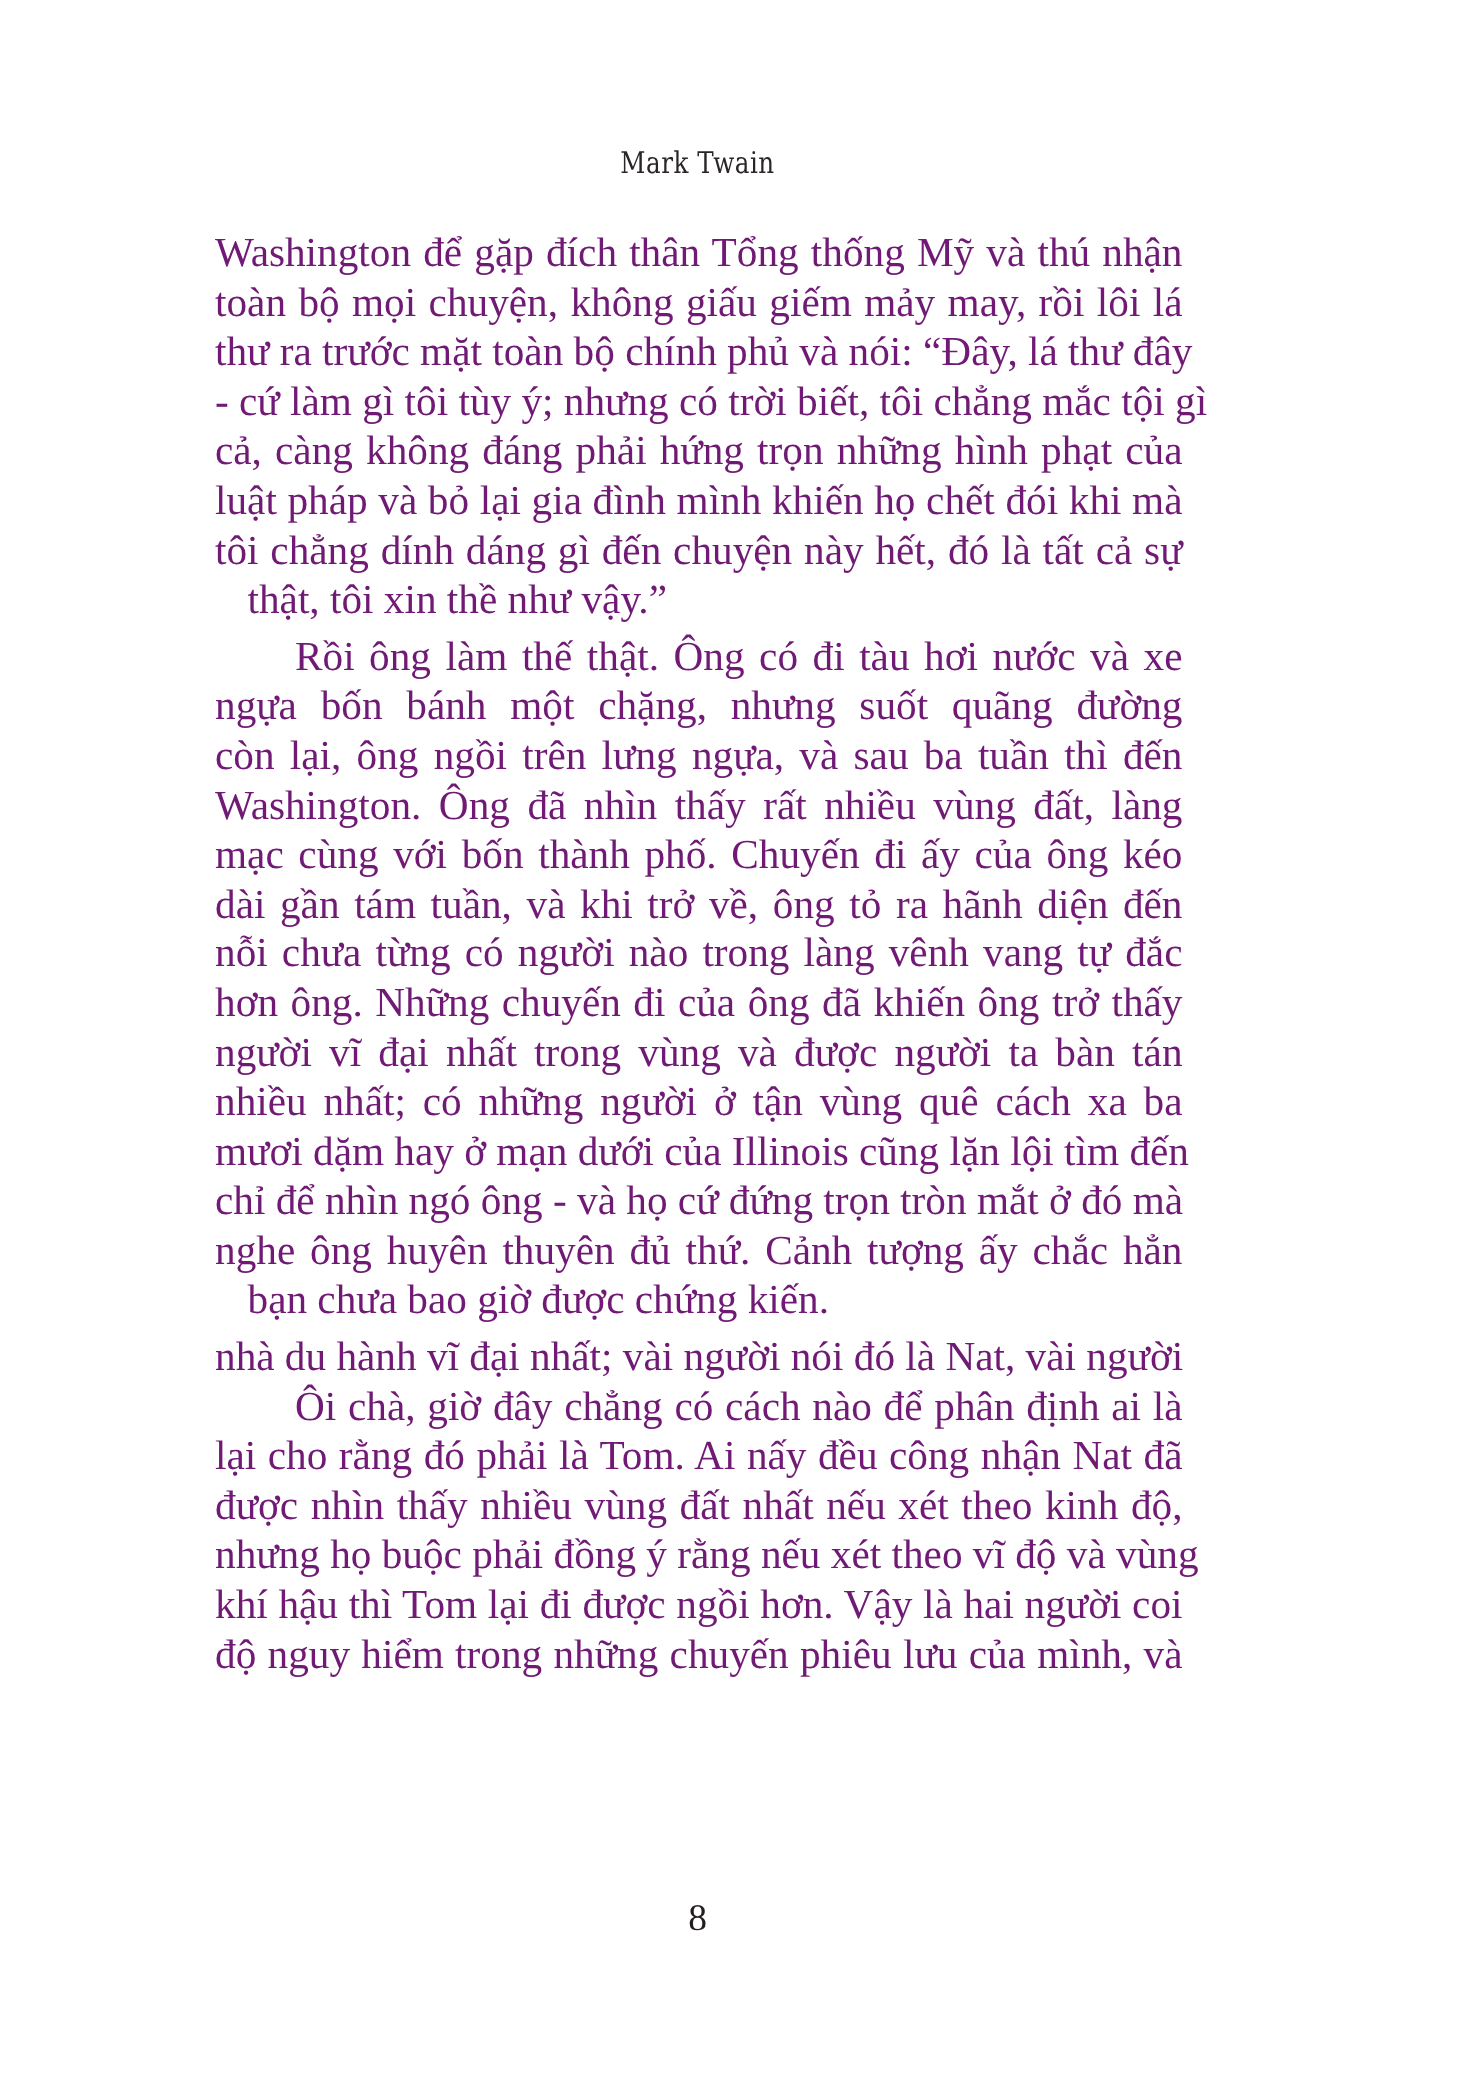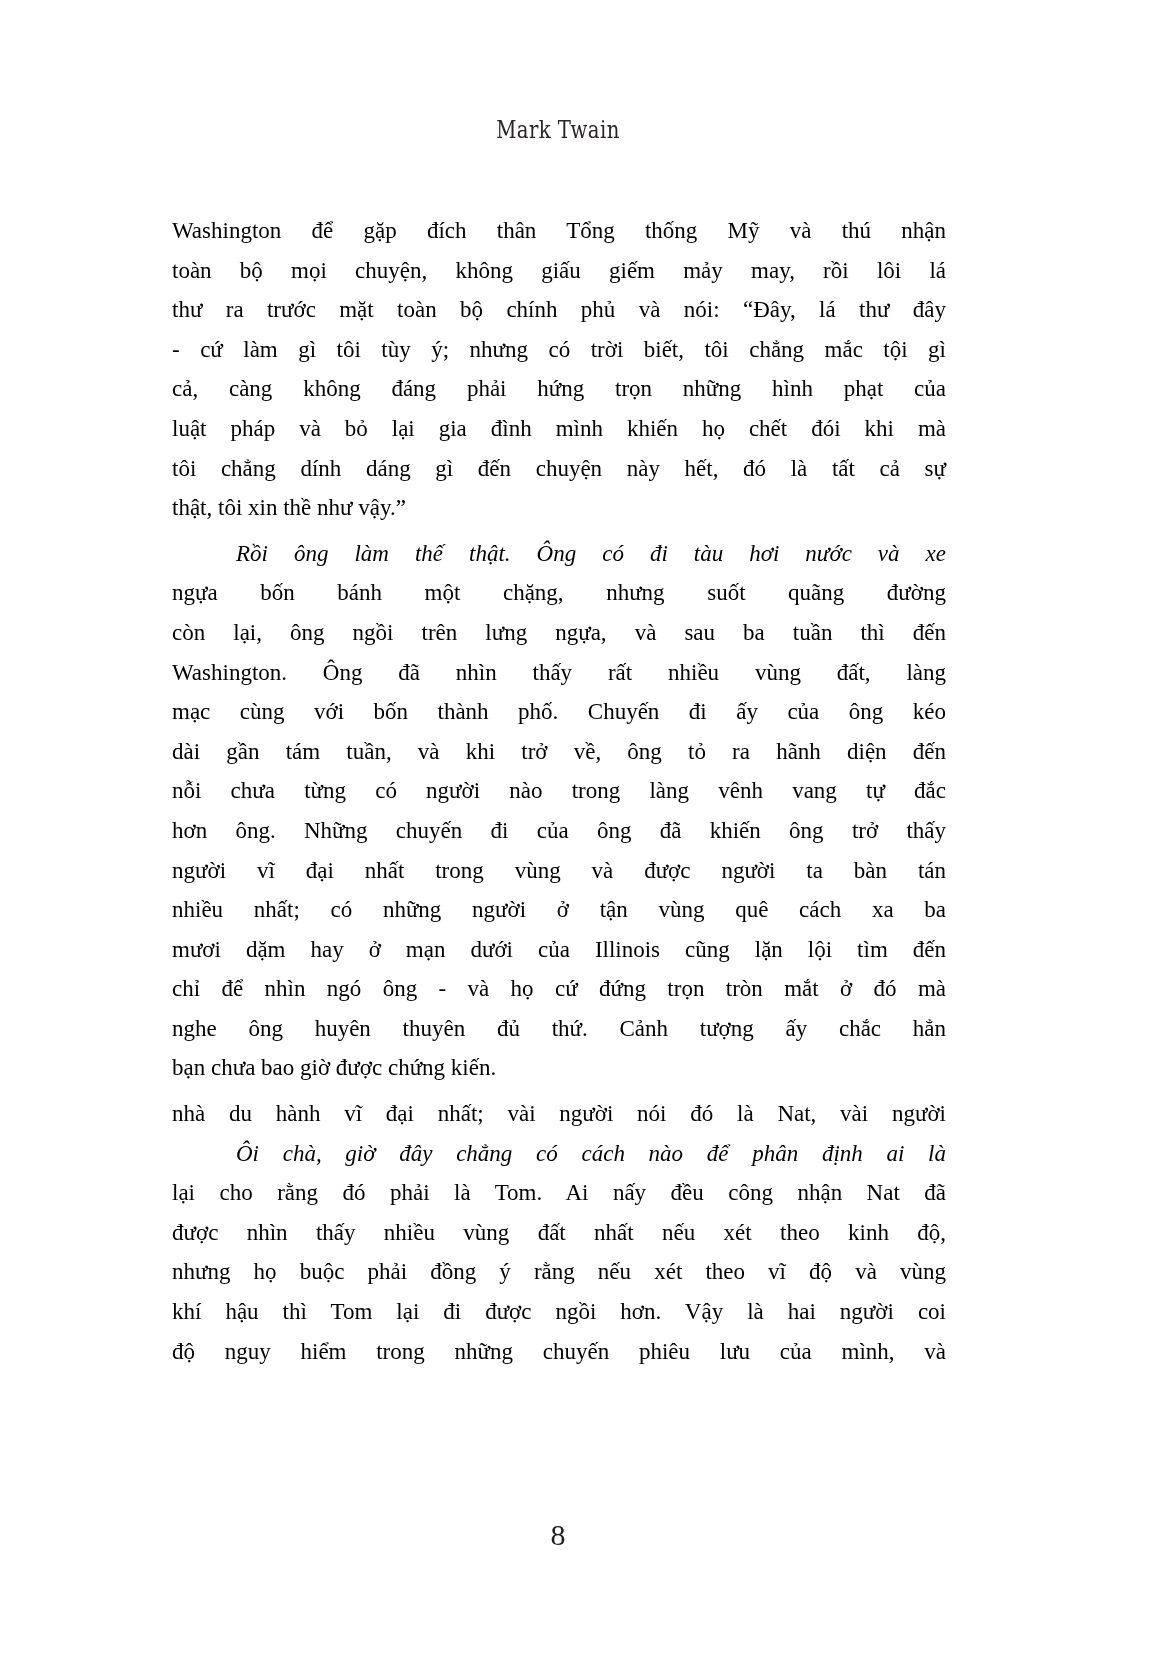--- a/index.html
+++ b/index.html
@@ -22,41 +22,41 @@
       text-align: center;
       font-family: "DejaVu Serif", serif;
       font-size: 24px;
       letter-spacing: 0.5px;
       transform: scaleX(0.82);
       transform-origin: 558px 0;
       color: #2a2526;
     }
     .text-block {
       position: absolute;
-      top: 211px;
+      top: 184px;
       left: 172px;
       width: 774px;
       font-family: "Liberation Serif", serif;
-      font-size: 23px;
+      font-size: 33px;
       line-height: 39.6px;
-      color: #000000;
+      color: #701a75;
     }
     .line {
       display: block;
       white-space: nowrap;
       text-align: justify;
       text-align-last: justify;
       height: 39.6px;
     }
     .line.last {
       text-align-last: left;
+      margin-left: 26px;
     }
     .line.indent {
       padding-left: 64px;
-      font-style: italic;
     }
     .para-gap {
       height: 6px;
     }
     .page-number {
       position: absolute;
       top: 1518px;
       left: 0;
       width: 1116px;
       text-align: center;

